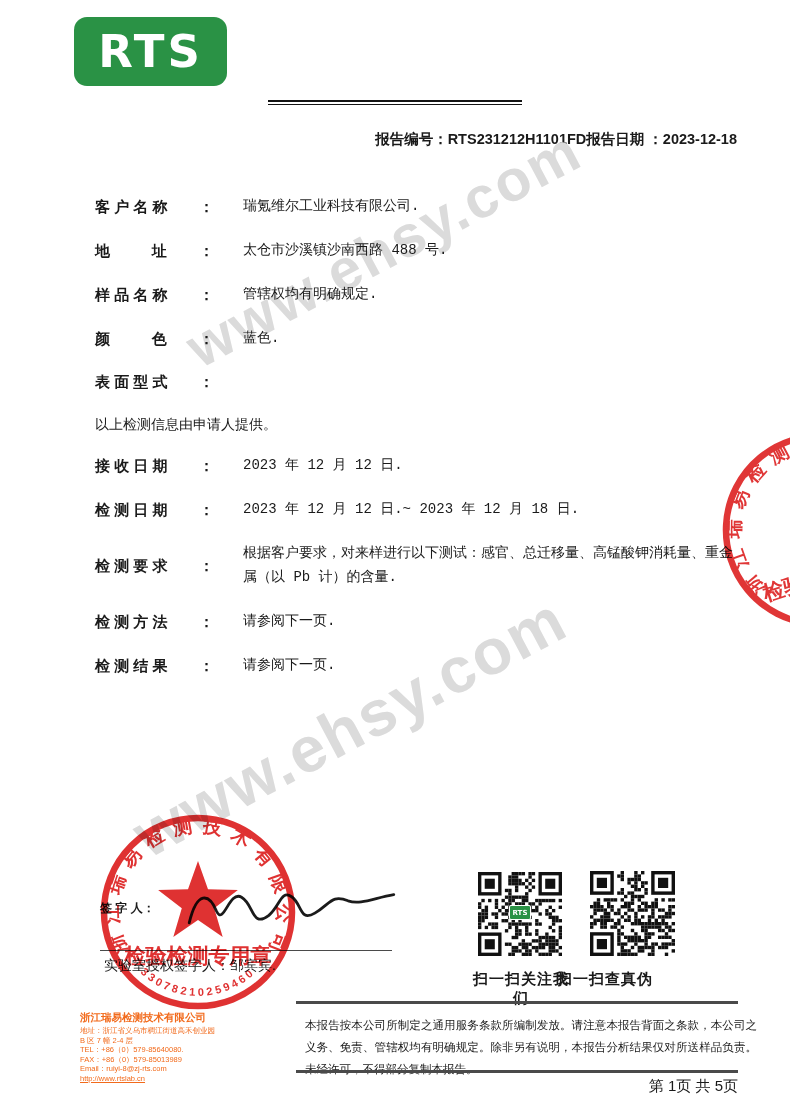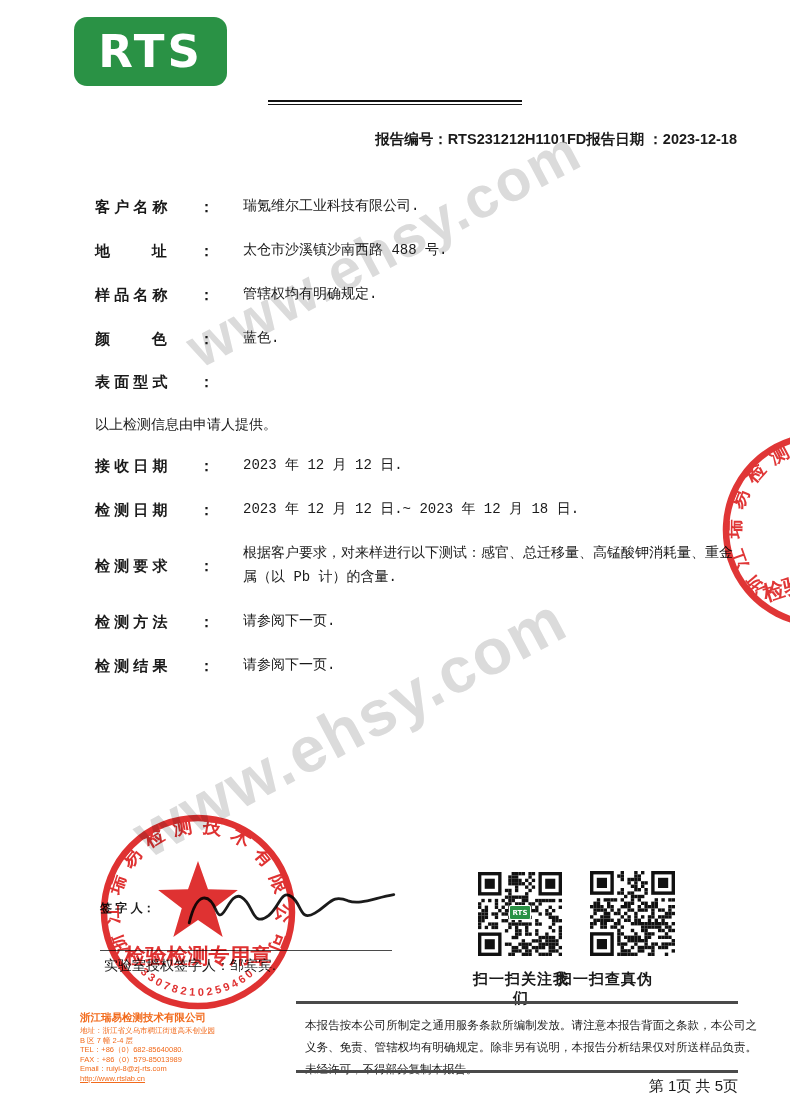--- a/index.html
+++ b/index.html
@@ -665,19 +665,19 @@
 
   <div class="rule-top"></div>
   <div class="disclaimer">本报告按本公司所制定之通用服务条款所编制发放。请注意本报告背面之条款，本公司之义务、免责、管辖权均有明确规定。除非另有说明，本报告分析结果仅对所送样品负责。未经许可，不得部分复制本报告。</div>
   <div class="rule-bottom"></div>
   <div class="page-info">第 1页 共 5页</div>
 
   <div class="company-block" id="companyBlock" style="color: rgb(242, 106, 27);">
     <div class="company-name">浙江瑞易检测技术有限公司</div>
     <div class="company-line">地址：浙江省义乌市稠江街道高禾创业园</div>
     <div class="company-line">B 区 7 幢 2-4 层</div>
-    <div class="company-line">TEL：+86（0）682-85640080.</div>
+    <div class="company-line">TEL：+86（0）579-85640080.</div>
     <div class="company-line">FAX：+86（0）579-85013989</div>
     <div class="company-line">Email：ruiyi-8@zj-rts.com</div>
     <div class="company-line company-link">http://www.rtslab.cn</div>
   </div>
 
 </div>
 
 </body></html>

